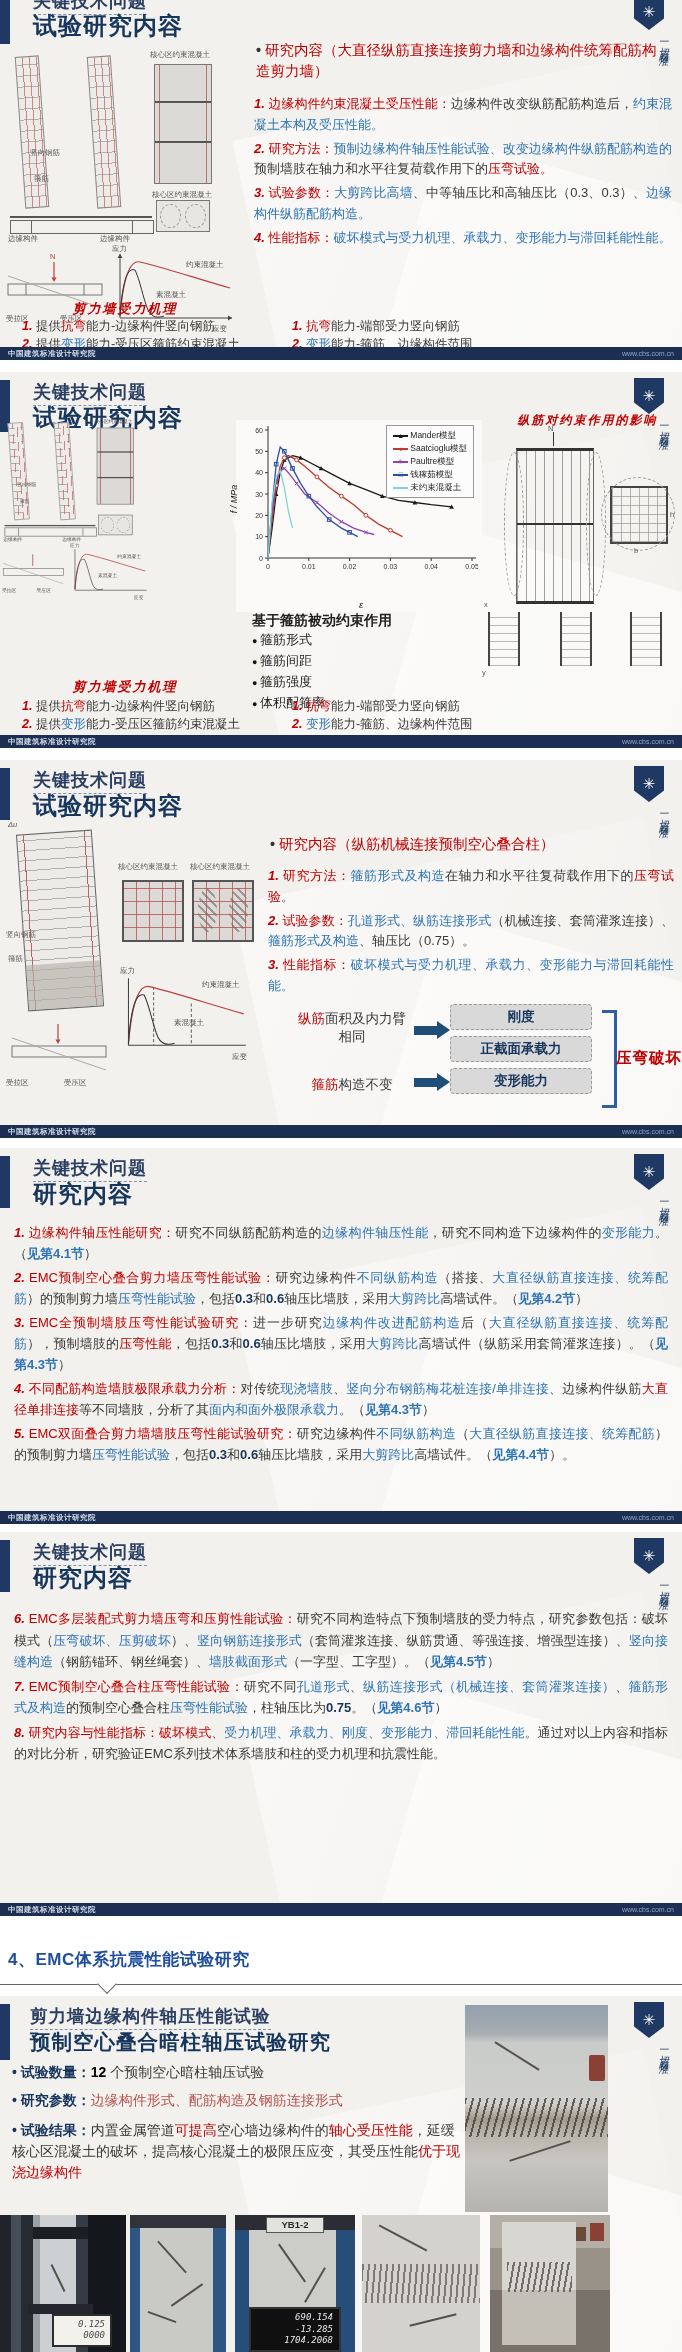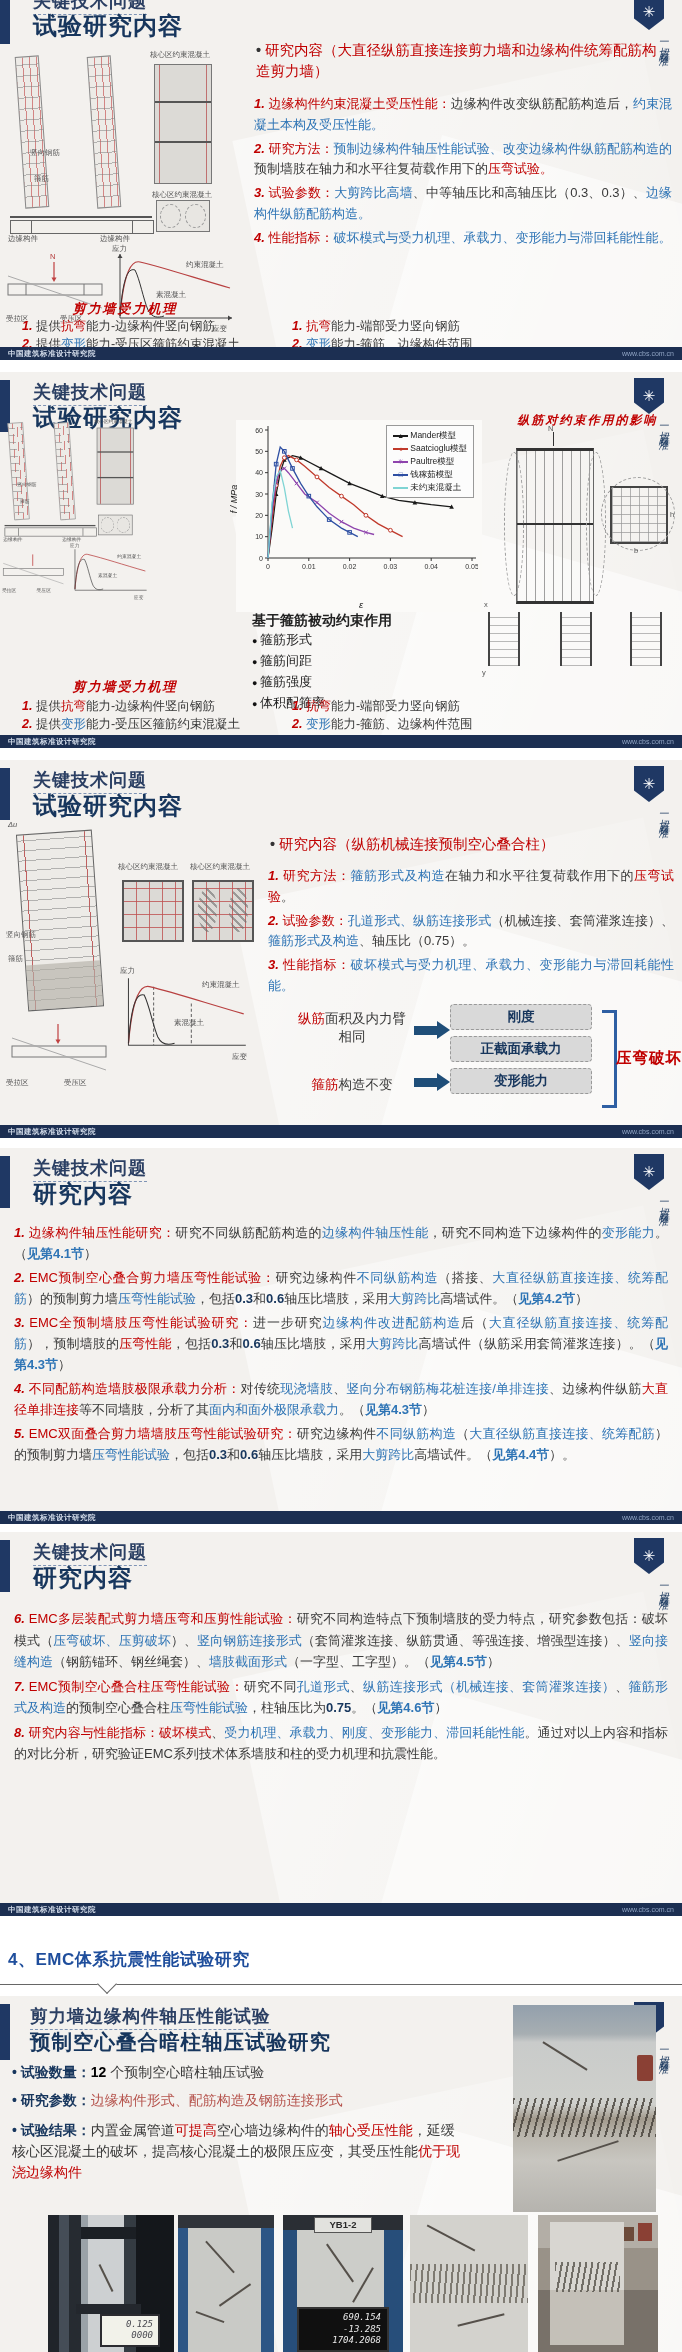--- a/index.html
+++ b/index.html
@@ -78,21 +78,21 @@
   .farrow::after{content:'';position:absolute;right:-12px;top:-5px;border-left:13px solid #1f4e79;border-top:9.5px solid transparent;border-bottom:9.5px solid transparent;}
   .fbracket{width:12px;border-top:3px solid #2e5fa3;border-bottom:3px solid #2e5fa3;border-right:3px solid #2e5fa3;}
   .fresult{color:#c00000;font-weight:800;font-size:15.5px;letter-spacing:1px;}
   
   .sec-title{position:absolute;left:8px;color:#1f4e9c;font-weight:800;font-size:17px;letter-spacing:.5px;}
   .sec-rule{position:absolute;left:0;width:682px;border-top:1.5px solid #666;}
   .sec-chev{position:absolute;width:13px;height:13px;border-left:1.5px solid #666;border-bottom:1.5px solid #666;background:#fff;transform:rotate(-45deg);}
   
   .b6{font-size:14px;line-height:1.5;}
   .b6::before{content:'•  ';color:#17365d;font-weight:700;}
-  .photo{position:absolute;overflow:hidden;background:#888;margin-left:48px;}
+  .photo{position:absolute;overflow:hidden;background:#888;}
   .photo>*{position:absolute;}
   .ck{background:#55504a;height:2px;}
   .disp{font-family:"DejaVu Sans Mono",monospace;font-style:italic;text-align:right;line-height:1.3;box-sizing:border-box;}
   .disp1{background:#f2f2ea;color:#4a4a52;border:2px solid #2b2b30;font-size:9px;padding:3px 5px;}
   .disp2{background:#101010;color:#ececec;border:2px solid #333;font-size:9px;padding:3px 6px;}
   .plate{background:#e2e2de;border:1px solid #555;color:#2a2a2a;font-weight:700;font-size:9.5px;text-align:center;line-height:14px;}
 </style>
 </head>
 <body>
 

